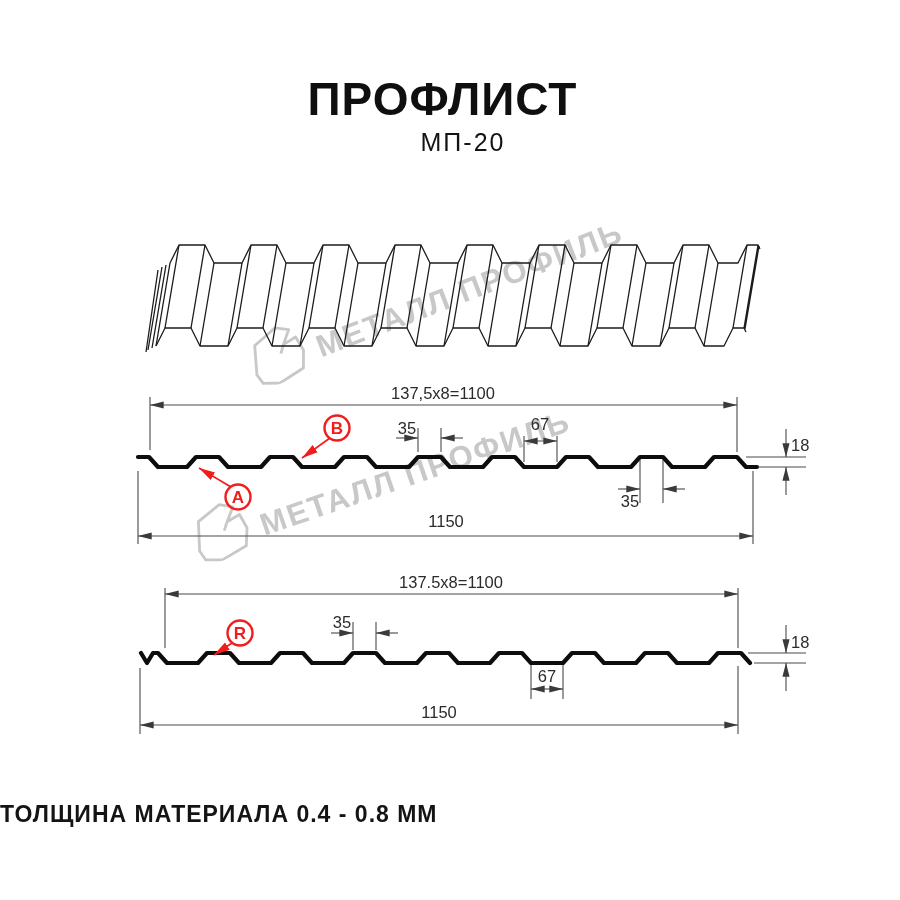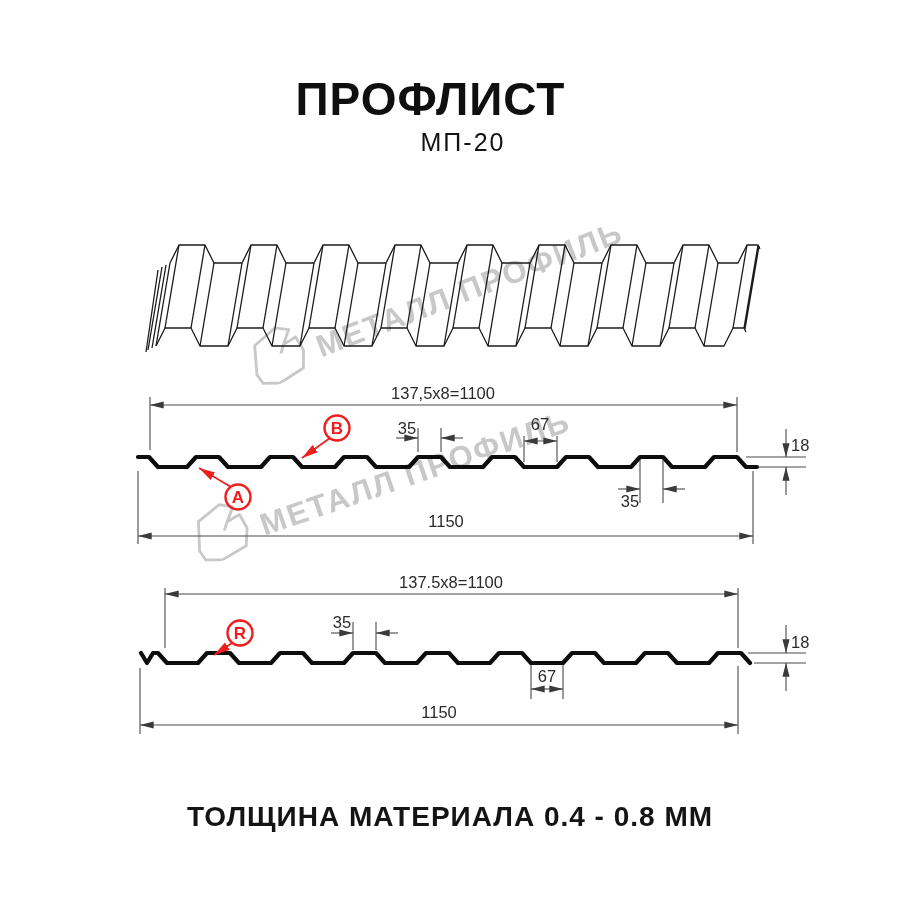--- a/index.html
+++ b/index.html
@@ -1,23 +1,23 @@
 <!DOCTYPE html>
 <html><head>
 <meta charset="utf-8">
 <style>
   html,body{margin:0;padding:0;}
   body{width:900px;height:900px;background:#ffffff;position:relative;overflow:hidden;
        font-family:"Liberation Sans", sans-serif;}
-  .title{position:absolute;left:0;top:72px;width:861px;text-align:center;
+  .title{position:absolute;left:12px;top:72px;width:861px;text-align:center;
          font-size:46px;font-weight:700;letter-spacing:1px;color:#0f0f0f;z-index:3;}
   .subtitle{position:absolute;left:0;top:128px;width:900px;text-align:center;
          font-size:25px;font-weight:500;letter-spacing:2px;color:#141414;z-index:3;margin-left:13px;}
-  .footer{position:absolute;left:0;top:801px;width:900px;text-align:center;
-         font-size:28px;font-weight:700;letter-spacing:1px;color:#141414;z-index:3;}
+  .footer{position:absolute;left:0;top:801px;width:900px;text-align:left;
+         font-size:23px;font-weight:700;letter-spacing:1px;color:#141414;z-index:3;}
   .wm{position:absolute;display:flex;align-items:flex-end;gap:10px;color:#c8c8c8;
       font-weight:700;white-space:nowrap;z-index:1;}
   .wm span{font-size:31px;letter-spacing:2px;line-height:1;padding-bottom:5px;}
   .wm1{left:254px;top:336px;transform:rotate(-21deg);transform-origin:left bottom;}
   .wm2{left:196px;top:512px;transform:rotate(-19deg);transform-origin:left bottom;}
   svg.main{position:absolute;left:0;top:0;z-index:2;}
   .profile{fill:none;stroke:#0d0d0d;stroke-width:4.2;stroke-linejoin:round;stroke-linecap:round;}
   .thin{fill:none;stroke:#1c1c1c;stroke-width:1.3;stroke-linejoin:round;}
   .dim{fill:none;stroke:#4a4a4a;stroke-width:1.1;}
   .dimtxt{fill:#2b2b2b;font-size:16.5px;font-family:"Liberation Sans", sans-serif;}

